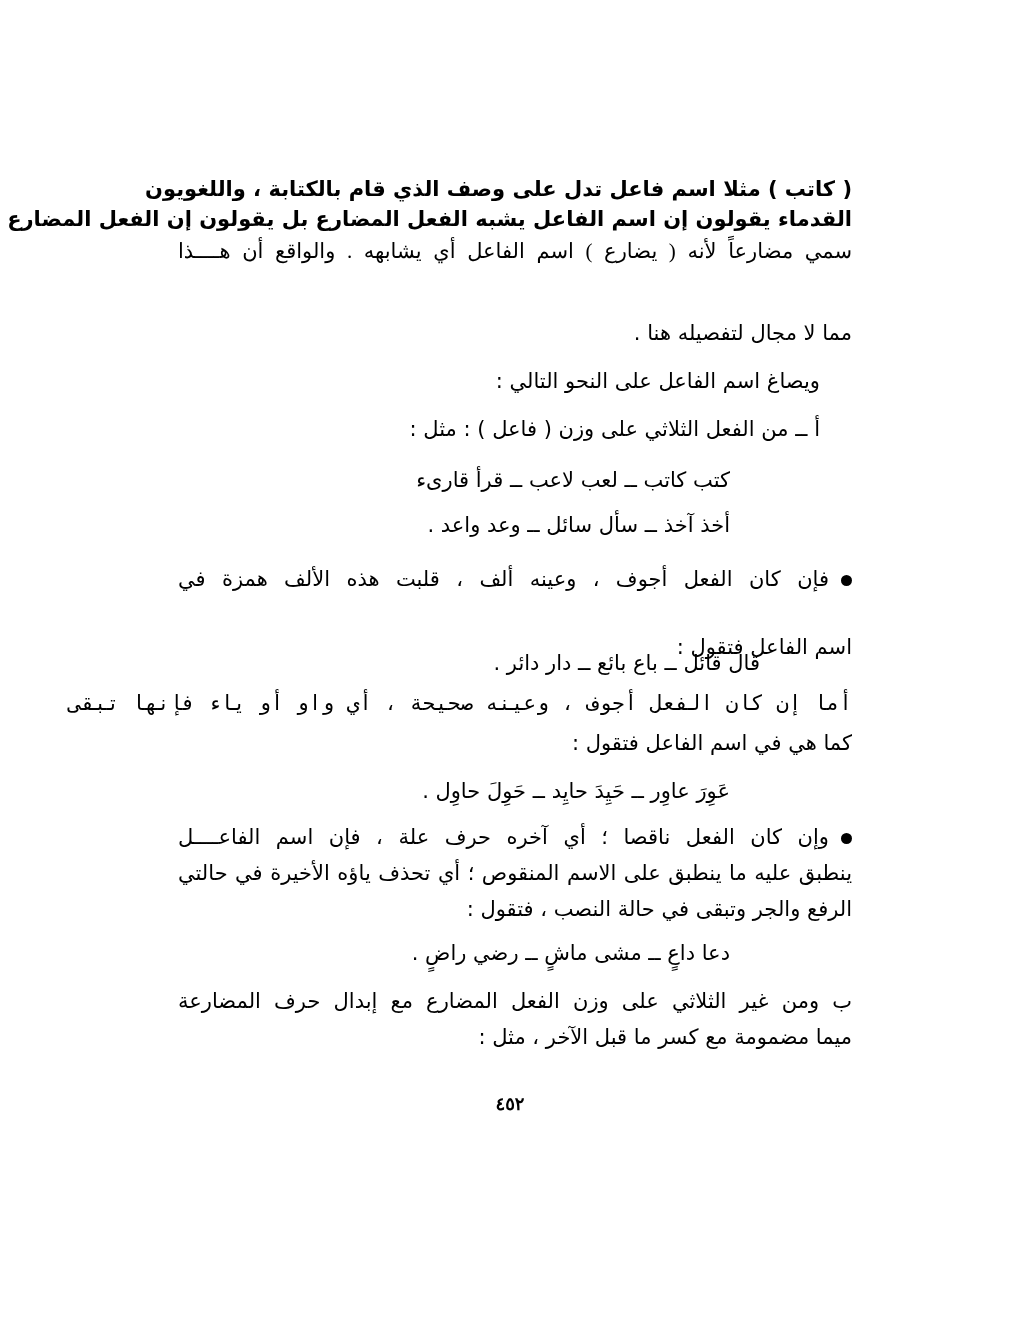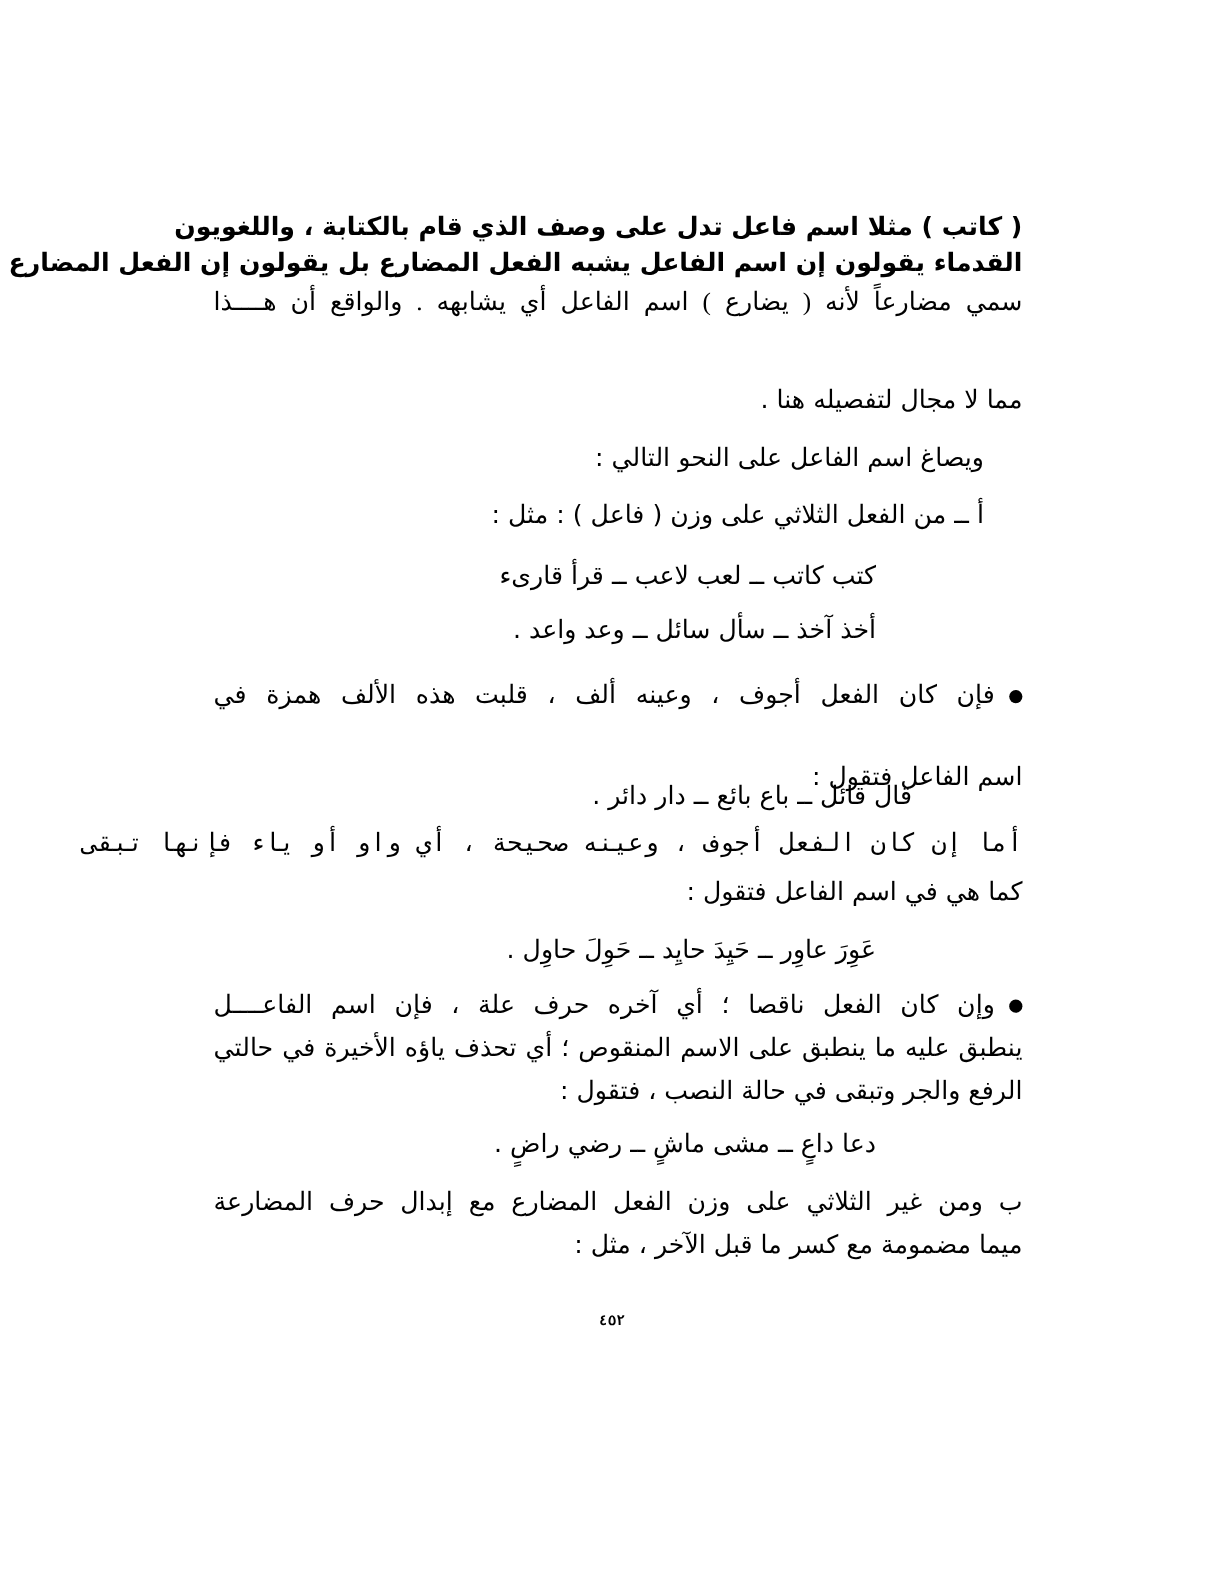--- a/index.html
+++ b/index.html
@@ -18,22 +18,22 @@
       unicode-bidi: plaintext;
     }
     .full { right: 168px; width: 674px; text-align: justify; text-align-last: justify; }
     .bold { font-weight: bold; }
     .bullet {
       display: inline-block; width: 11px; height: 11px; border-radius: 50%;
       background: #000; margin-left: 12px; vertical-align: middle;
     }
     .pagenum {
       position: absolute; left: 0; width: 1020px; text-align: center;
-      top: 1093px; font-size: 12px; font-weight: bold;
-      font-family: Liberation Mono, monospace;
+      top: 1093px; font-size: 18px; font-weight: bold;
+      font-family: Liberation Sans, sans-serif;
     }
   </style>
 </head>
 <body>
 
 <div class="page">
 
   <div class="line full bold" style="top:174px;">( كاتب ) مثلا اسم فاعل تدل على وصف الذي قام بالكتابة ، واللغويون</div>
   <div class="line full bold" style="top:204px;">القدماء يقولون إن اسم الفاعل يشبه الفعل المضارع بل يقولون إن الفعل المضارع</div>
   <div class="line full" style="top:236px;font-family:Liberation Serif, serif;">سمي مضارعاً لأنه ( يضارع ) اسم الفاعل أي يشابهه . والواقع أن هــــذا</div>

